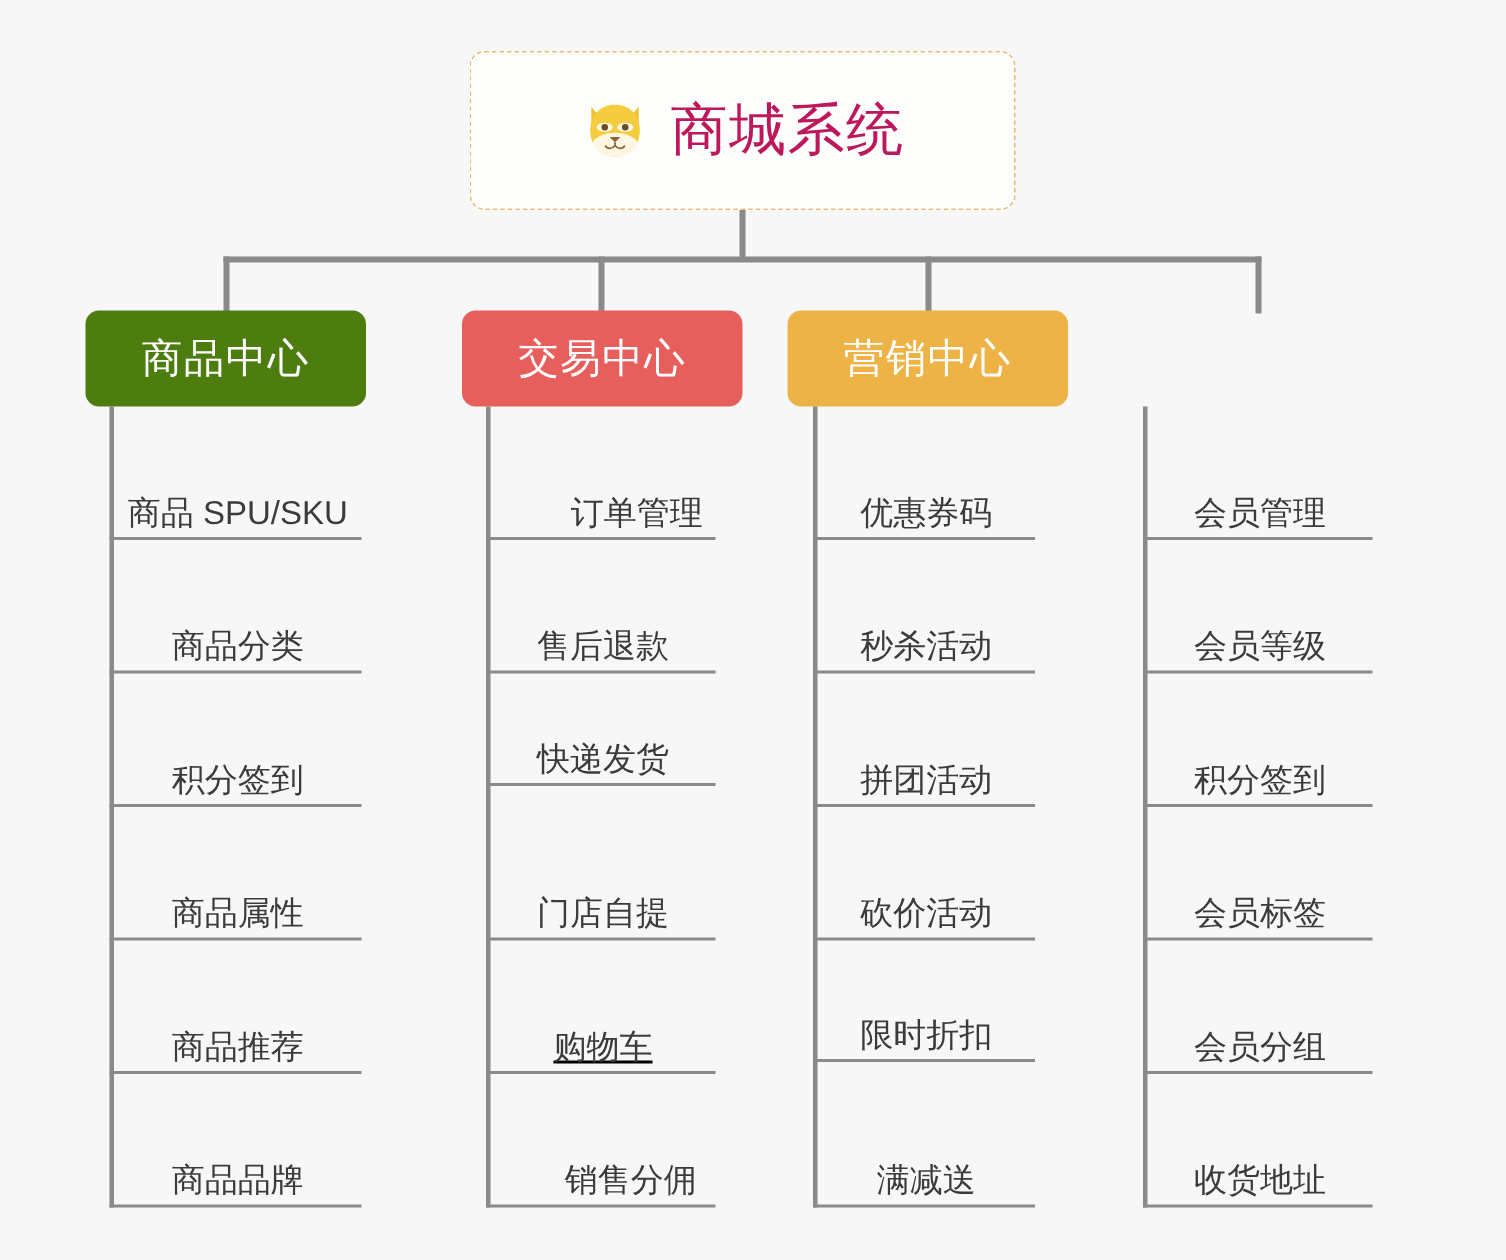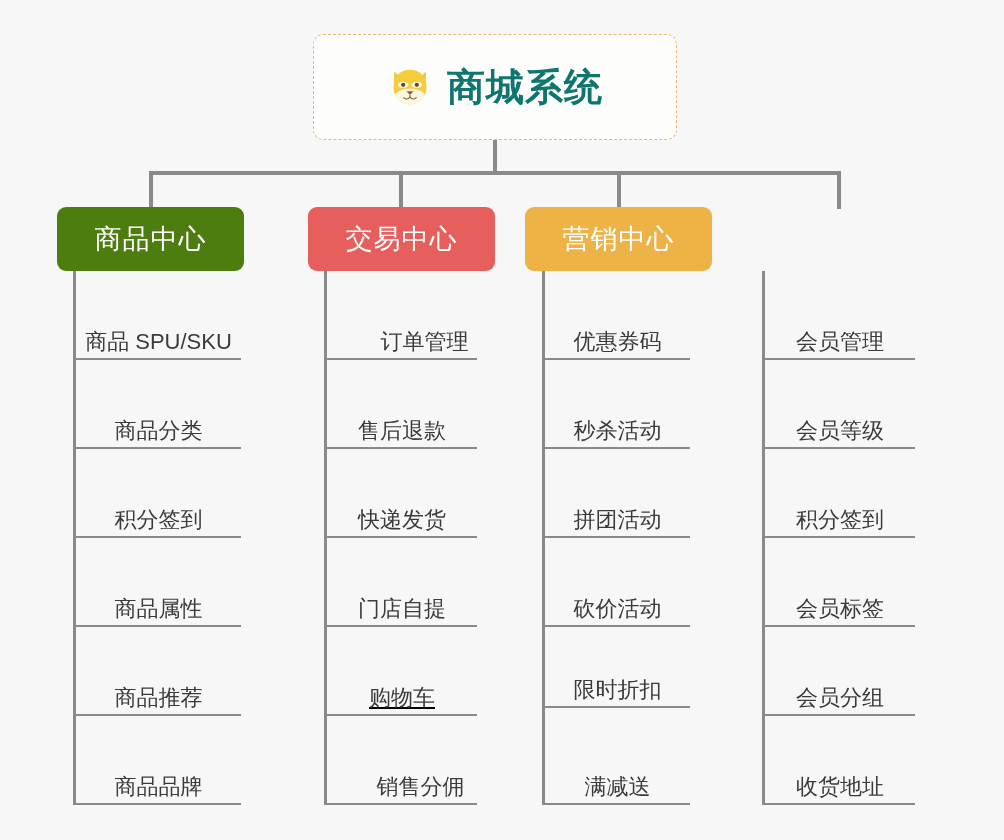--- a/index.html
+++ b/index.html
@@ -136,21 +136,21 @@
       <path d="M32 34 C44 34 53 40 53 44 C50 51 42 56 32 56 C22 56 14 51 11 44 C11 40 20 34 32 34 Z" fill="#fdf6e0"></path>
       <ellipse cx="22.5" cy="29" rx="7.5" ry="4.2" fill="#fdf6e0"></ellipse>
       <ellipse cx="41.5" cy="29" rx="7.5" ry="4.2" fill="#fdf6e0"></ellipse>
       <ellipse cx="22.5" cy="29" rx="3" ry="3" fill="#6b4a22"></ellipse>
       <ellipse cx="41.5" cy="29" rx="3" ry="3" fill="#6b4a22"></ellipse>
       <path d="M27 38 L37 38 L32 43 Z" fill="#8a6233"></path>
       <path d="M32 43 L32 46" stroke="#8a6233" stroke-width="1.6" fill="none"></path>
       <path d="M32 46 C29 50 24 49 23 46" stroke="#8a6233" stroke-width="1.6" fill="none"></path>
       <path d="M32 46 C35 50 40 49 41 46" stroke="#8a6233" stroke-width="1.6" fill="none"></path>
     </svg>
-    <span class="root-title" style="color: #0f766e; font-weight: bold;">商城系统</span>
+    <span class="root-title" style="color: #be185d;">商城系统</span>
   </div>
 
   <div class="conn conn-v-root" style="background: rgb(138, 138, 138);"></div>
   <div class="conn conn-h-bus" style="background: rgb(138, 138, 138);"></div>
 
   <div class="conn conn-v-drop" style="left: 149px; background: rgb(138, 138, 138);"></div>
   <div class="conn conn-v-drop" style="left: 399px; background: rgb(138, 138, 138);"></div>
   <div class="conn conn-v-drop" style="left: 617px; background: rgb(138, 138, 138);"></div>
   <div class="conn conn-v-drop" style="left: 837px; background: rgb(138, 138, 138);"></div>
 
@@ -186,21 +186,21 @@
       </div>
     </div>
   <div class="leaf-col" id="col-1" style="left:324px;">
       <div class="spine" style="height: 534px; background: rgb(138, 138, 138);"></div>
       <div class="leaf" style="top: 0px; width: 153px; border-bottom-color: rgb(138, 138, 138); padding-left: 48px;">
         <span class="leaf-label">订单管理</span>
       </div>
       <div class="leaf" style="top: 89px; width: 153px; border-bottom-color: rgb(138, 138, 138);">
         <span class="leaf-label">售后退款</span>
       </div>
-      <div class="leaf" style="top: 178px; width: 153px; border-bottom-color: rgb(138, 138, 138);">
+      <div class="leaf" style="top: 164px; width: 153px; border-bottom-color: rgb(138, 138, 138);">
         <span class="leaf-label">快递发货</span>
       </div>
       <div class="leaf" style="top: 267px; width: 153px; border-bottom-color: rgb(138, 138, 138);">
         <span class="leaf-label">门店自提</span>
       </div>
       <div class="leaf" style="top: 356px; width: 153px; border-bottom-color: rgb(138, 138, 138); text-decoration: underline;">
         <span class="leaf-label">购物车</span>
       </div>
       <div class="leaf" style="top: 445px; width: 153px; border-bottom-color: rgb(138, 138, 138); padding-left: 40px;">
         <span class="leaf-label">销售分佣</span>

